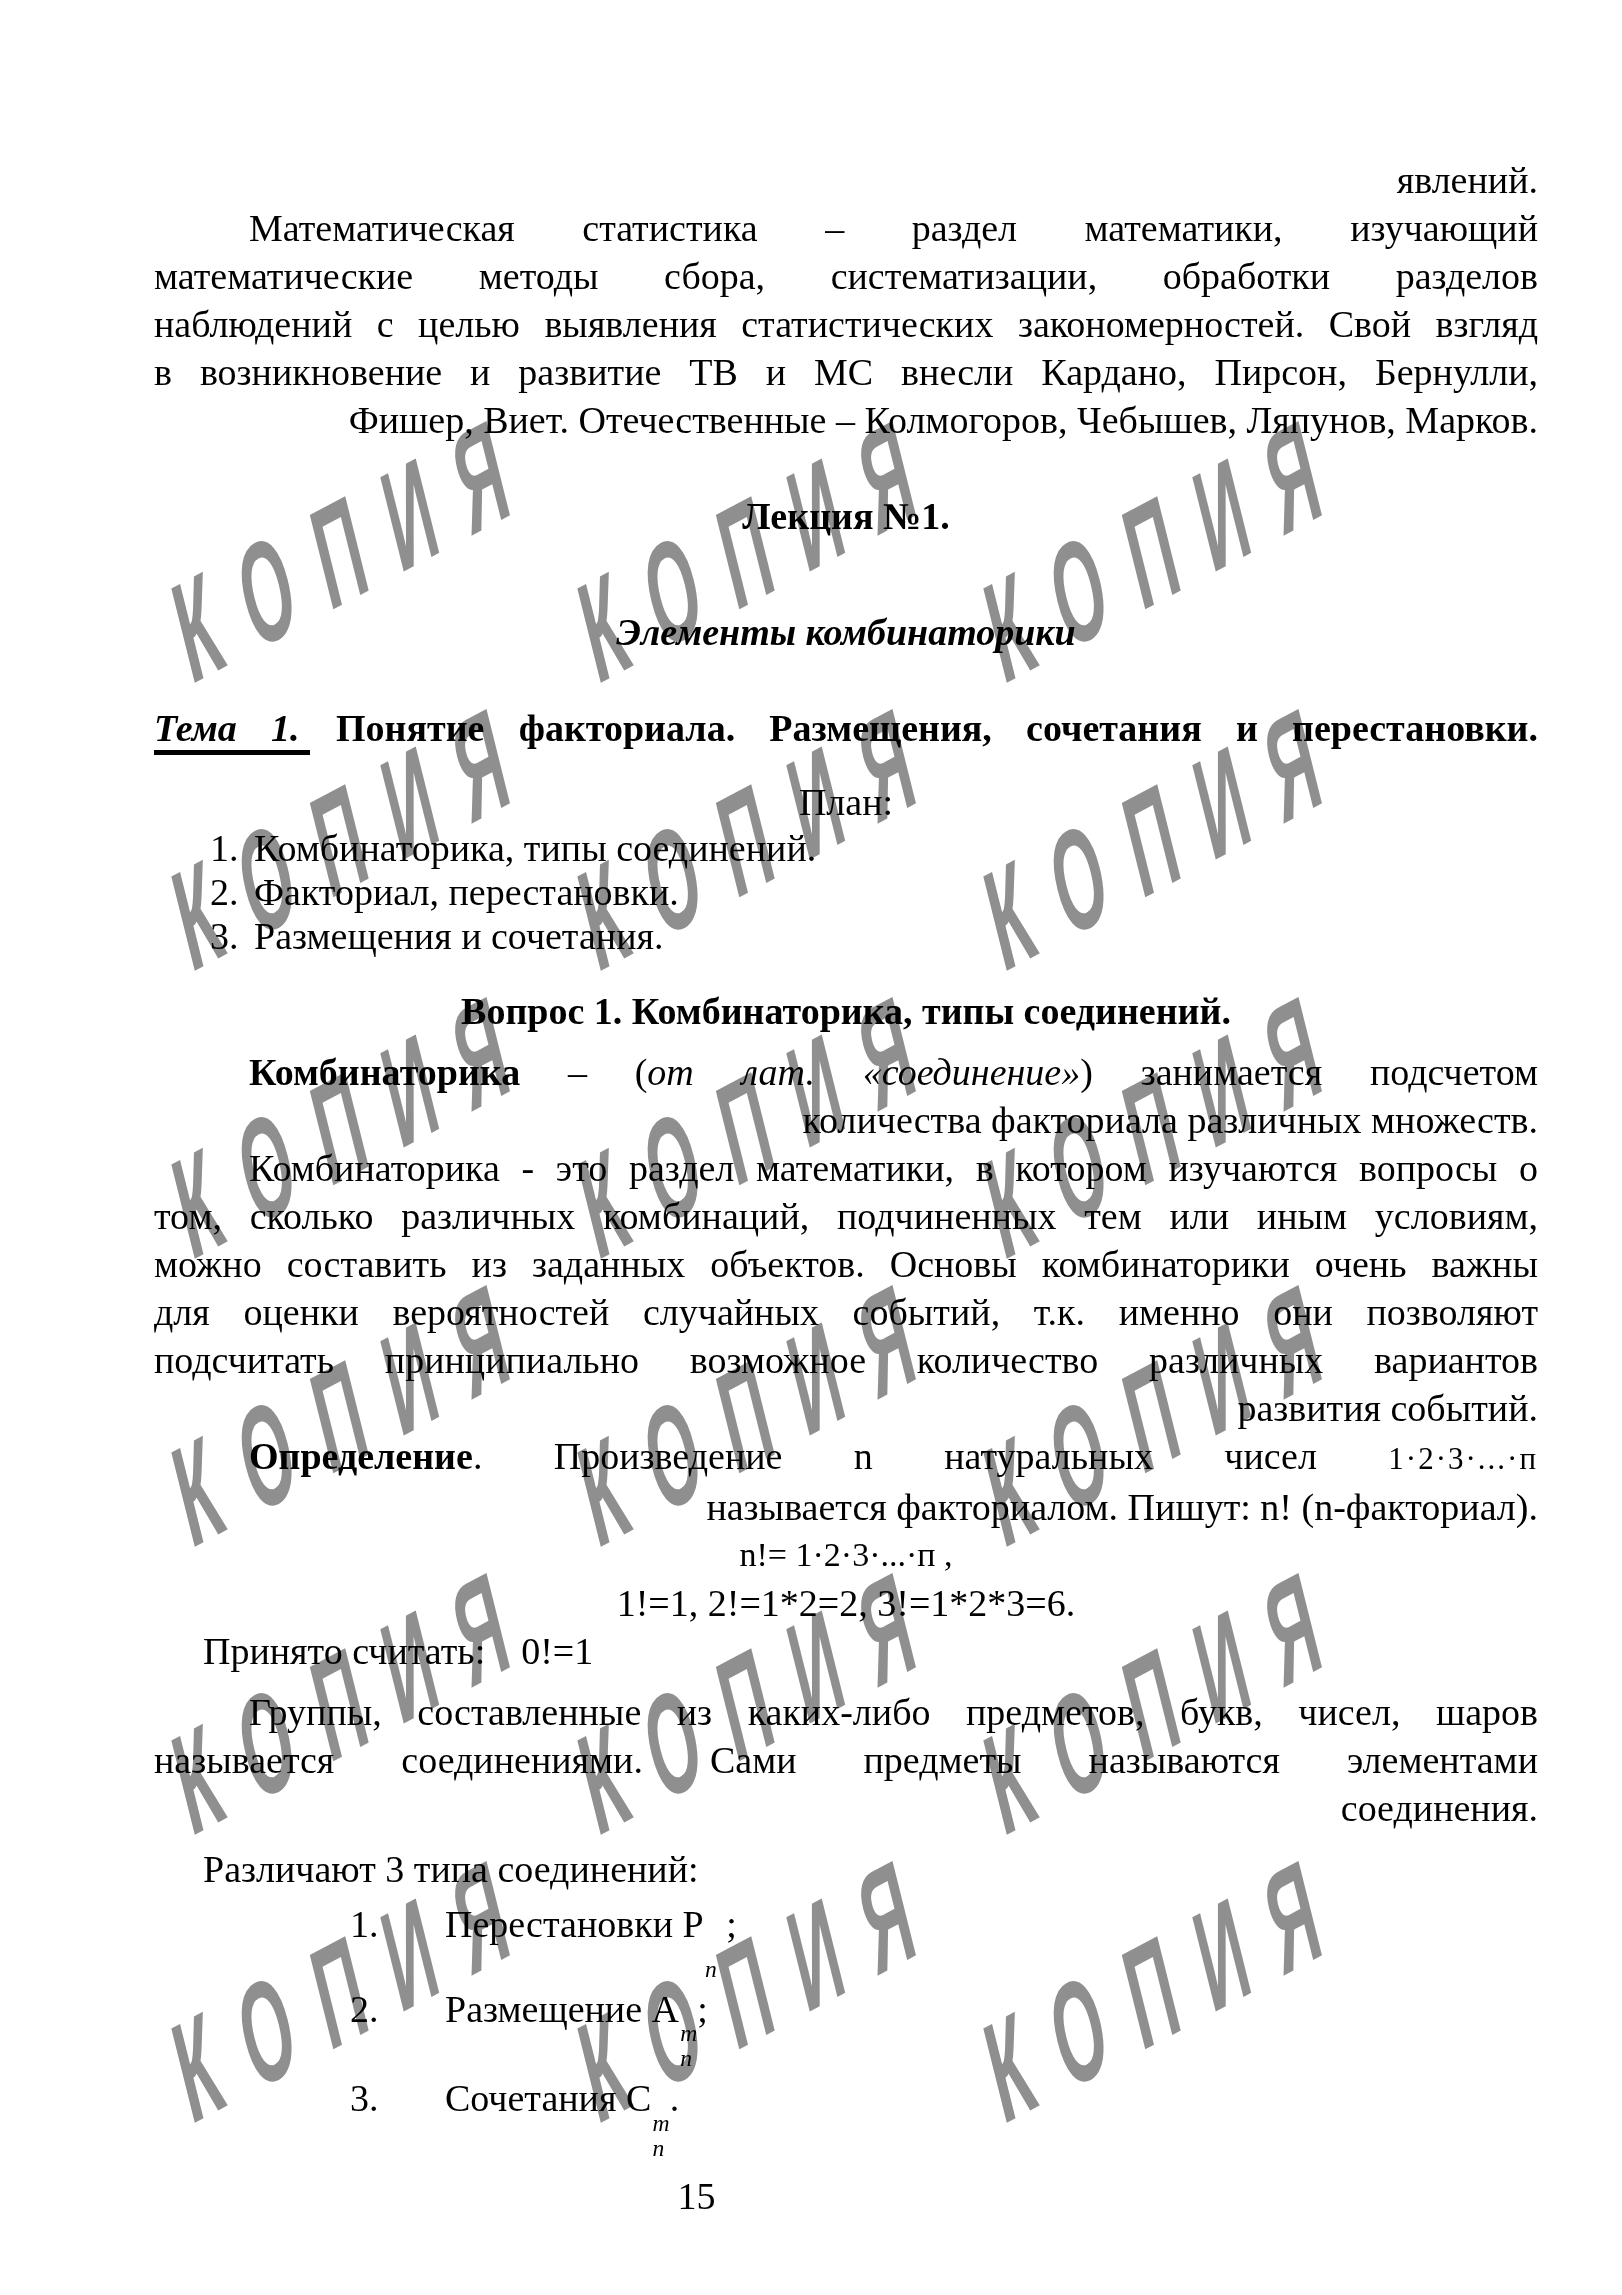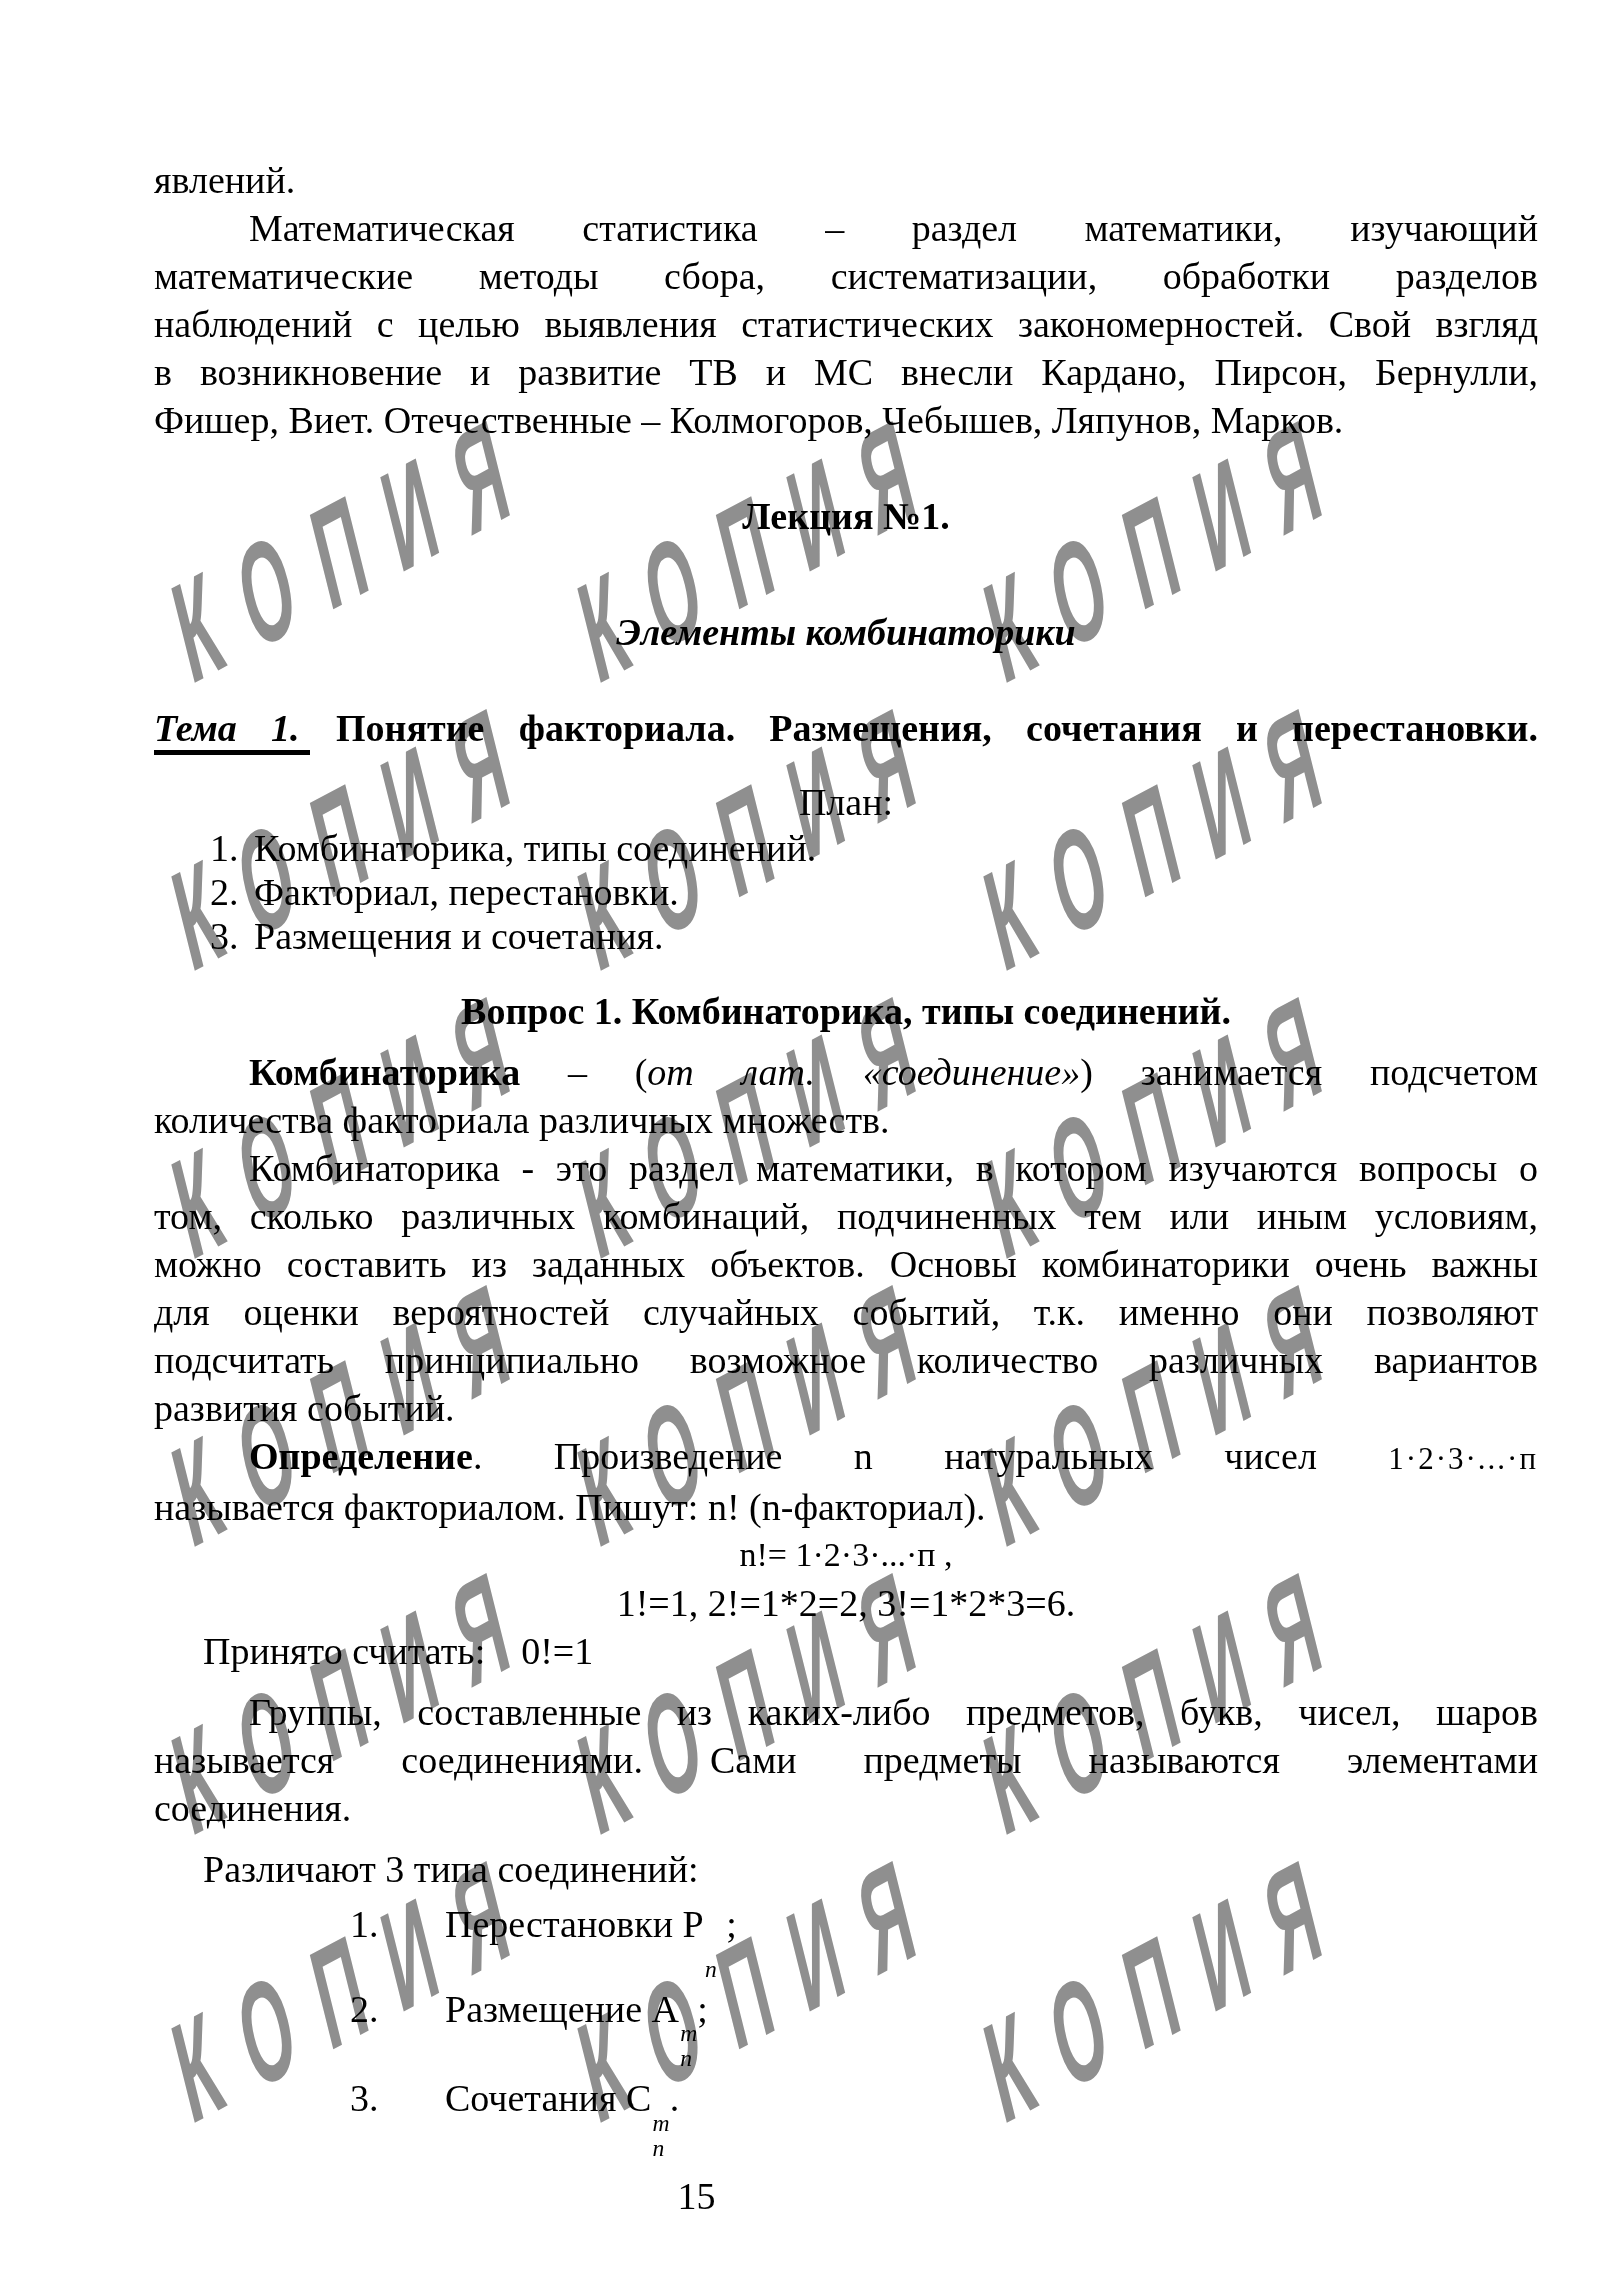--- a/index.html
+++ b/index.html
@@ -21,21 +21,21 @@
     white-space:nowrap;
     transform-origin:0 100%;
     transform:rotate(-28deg) skewX(-14deg) scaleX(0.5);
   }
   
   .content{
     position:absolute;left:154px;top:156px;width:1384px;z-index:1;
     font-size:38px;line-height:48px;
   }
   .jline{text-align:justify;text-align-last:justify;}
-  .lastline{text-align:left;}
+  .lastline{text-align:right;}
   .indent{text-indent:95px;}
   .b{font-weight:bold;}
   .i{font-style:italic;}
   #lecture-heading{margin-top:48px;text-align:center;font-weight:bold;}
   #section-heading{margin-top:68px;text-align:center;font-weight:bold;font-style:italic;}
   #tema-heading{margin-top:48px;font-weight:bold;}
   #tema-heading .tema-label{
     font-style:italic;
     border-bottom:5.2px solid #000;
     padding-bottom:1.3px;padding-right:10.5px;

